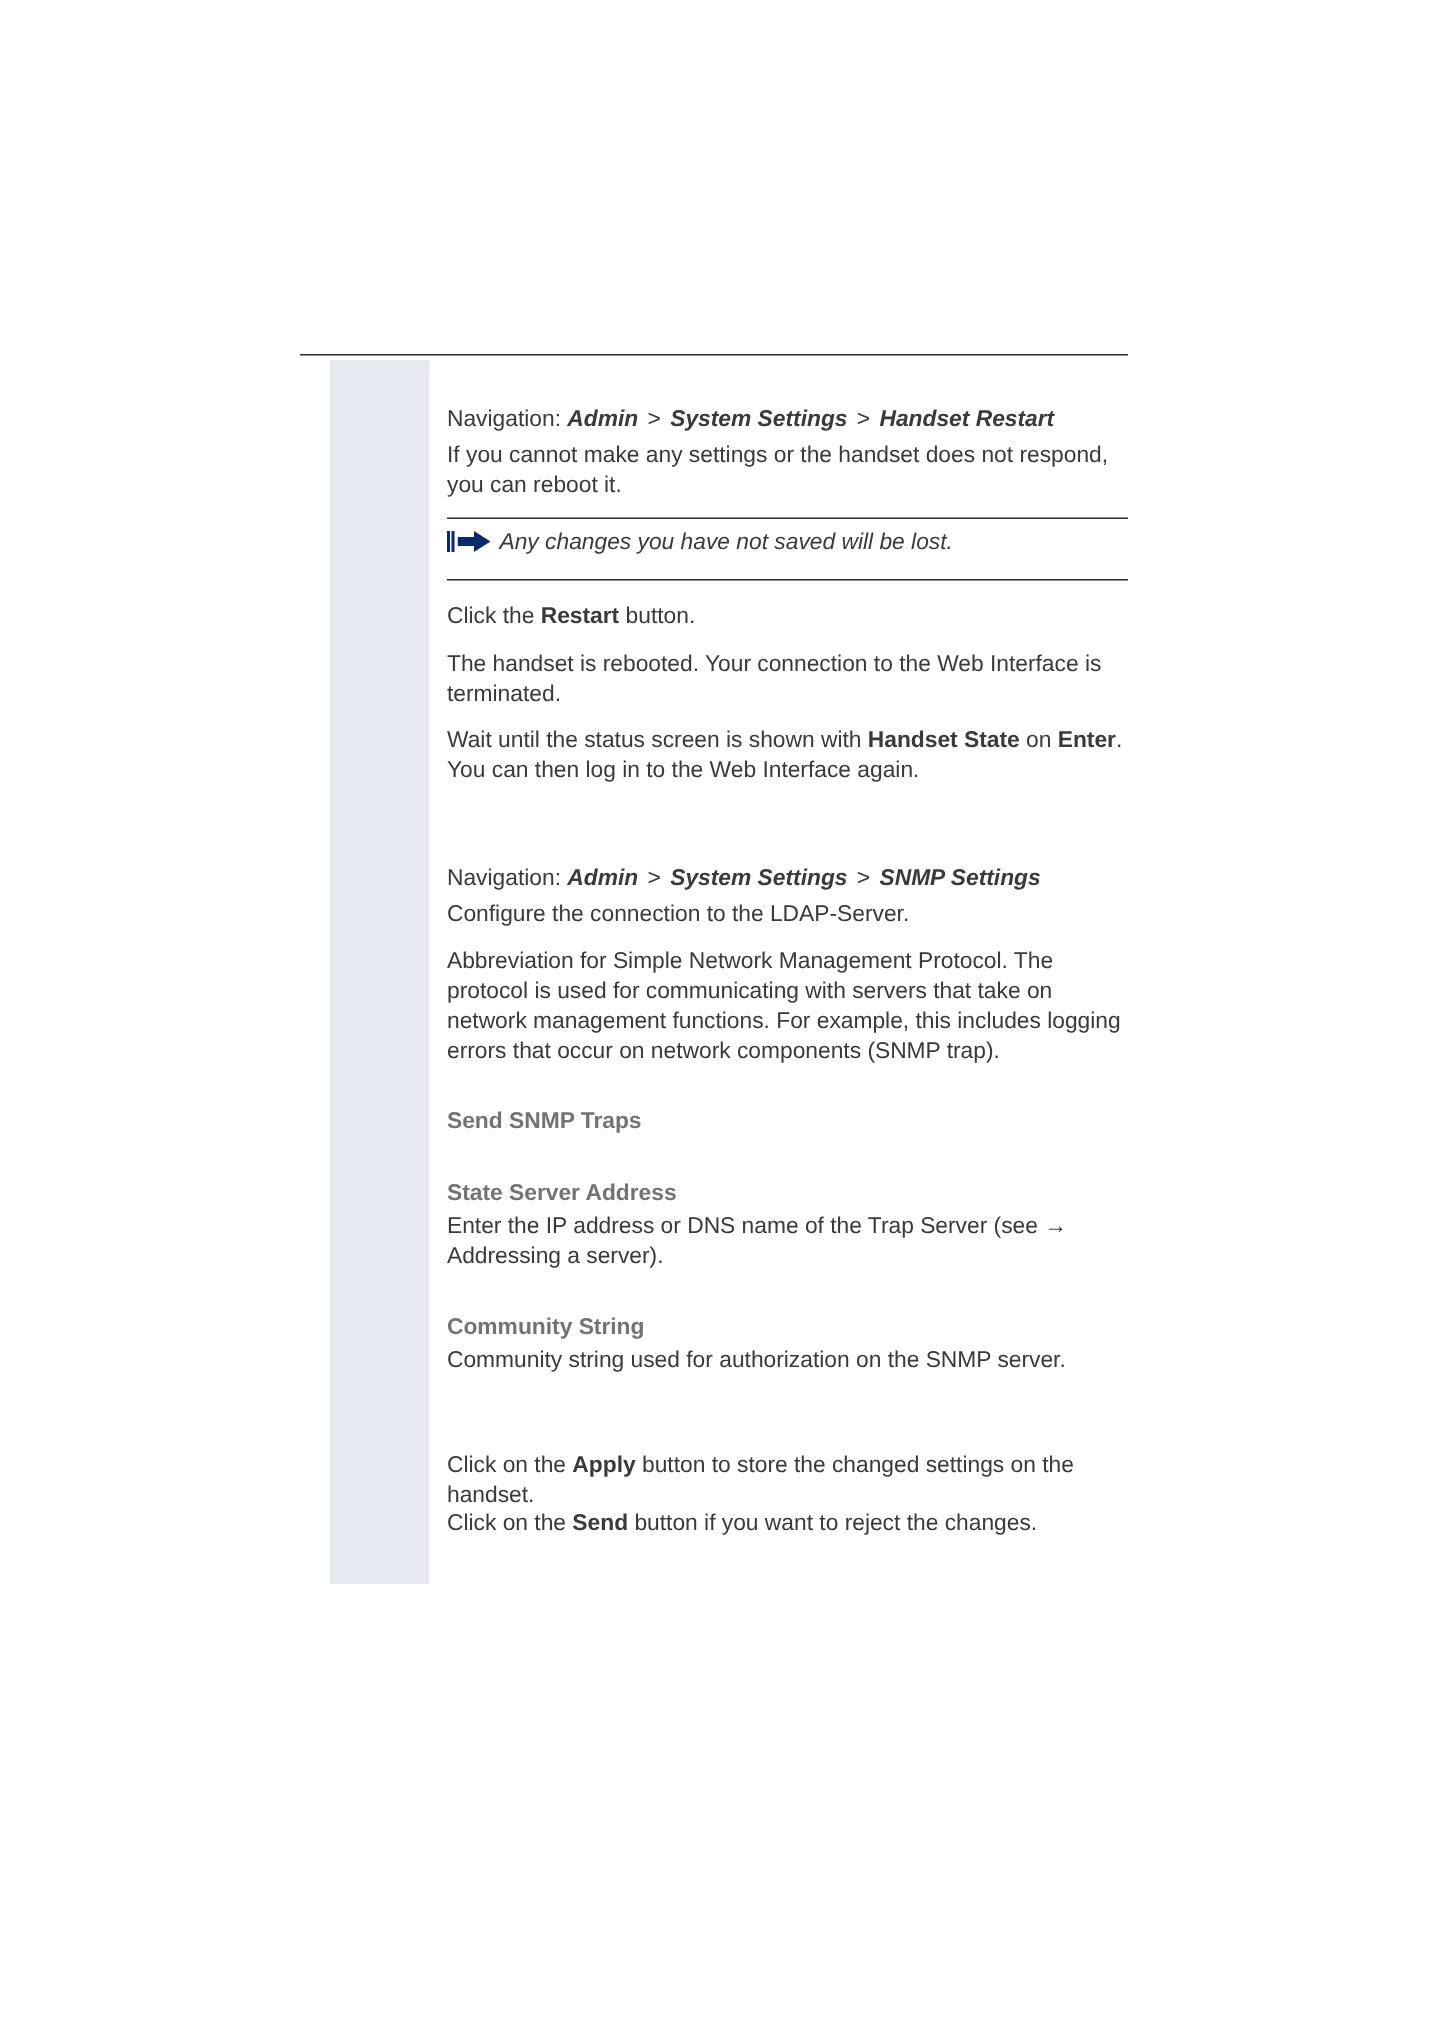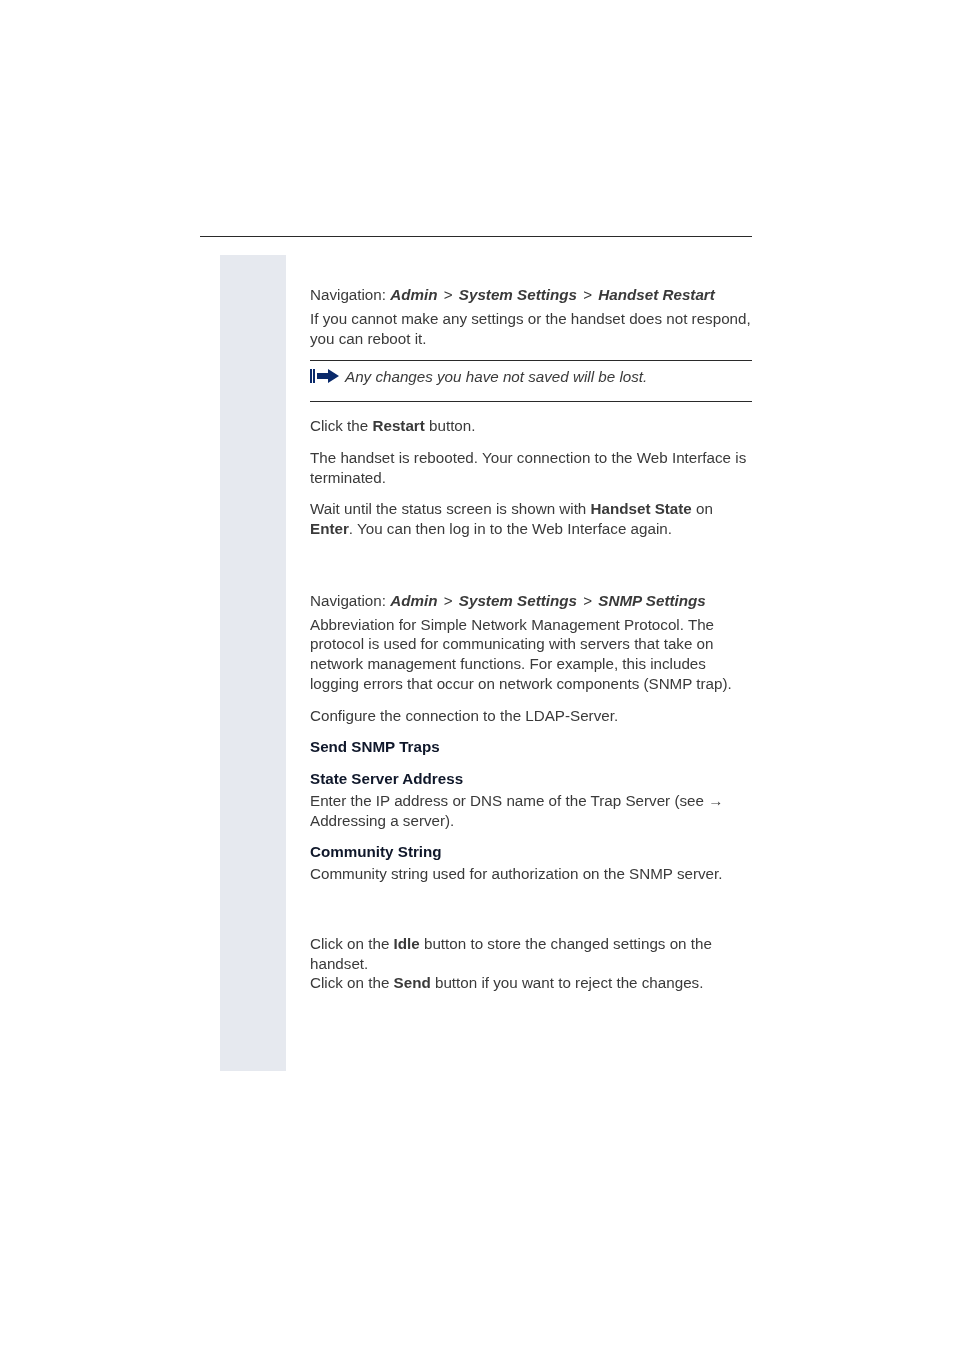--- a/index.html
+++ b/index.html
@@ -12,24 +12,24 @@
   .header-line {
     position: absolute;
     left: 200px;
     top: 236px;
     width: 552px;
     border-top: 1.5px solid #2a2a2a;
   }
   .content-wrap {
     position: absolute;
     left: 200px;
-    top: 255px;
+    top: 240px;
     width: 552px;
     display: flex;
-    gap: 14px;
+    gap: 2px;
     padding-left: 20px;
   }
   .sidebar {
     width: 66px;
     background: #e6e9ef;
     flex-shrink: 0;
   }
   .main {
     padding-left: 10px;
     padding-top: 30px;
@@ -68,24 +68,24 @@
     gap: 1px;
     margin-right: 1px;
   }
   .note-box .bars span {
     width: 2px;
     background: #0a2a6b;
   }
   .arrow-svg { width: 22px; height: 14px; }
   .section-space { height: 40px; }
   .blue-head {
-    color: #0f172a;
+    color: #737373;
     font-weight: 700;
     font-size: 15.2px;
-    margin-top: 12px;
+    margin-top: 28px;
     margin-bottom: 2px;
   }
   .arrow-inline {
     font-family: Arial, sans-serif;
   }
 </style>
 </head>
 <body>
 
 <div class="page">
@@ -134,38 +134,38 @@
       <div class="nav-line">
         <span class="label">Navigation:</span>
         <span> </span>
         <span class="bold">Admin</span>
         <span class="sep">&gt;</span>
         <span class="bold">System Settings</span>
         <span class="sep">&gt;</span>
         <span class="bold">SNMP Settings</span>
       </div>
 
+      <div class="para">Configure the connection to the LDAP-Server.</div>
+
       <div class="para">Abbreviation for Simple Network Management Protocol. The protocol is used for communicating with servers that take on network management functions. For example, this includes logging errors that occur on network components (SNMP trap).</div>
-
-      <div class="para">Configure the connection to the LDAP-Server.</div>
 
       <div class="blue-head">Send SNMP Traps</div>
 
       <div class="blue-head">State Server Address</div>
       <div class="para">
         <span>Enter the IP address or DNS name of the Trap Server (see </span><span class="arrow-inline">→</span><span> Addressing a server).</span>
       </div>
 
       <div class="blue-head">Community String</div>
       <div class="para">Community string used for authorization on the SNMP server.</div>
 
       <div style="height:38px"></div>
 
       <div>
-        <span>Click on the </span><span class="mono">Idle</span><span> button to store the changed settings on the handset.</span>
+        <span>Click on the </span><span class="mono">Apply</span><span> button to store the changed settings on the handset.</span>
       </div>
       <div>
         <span>Click on the </span><span class="mono">Send</span><span> button if you want to reject the changes.</span>
       </div>
 
     </div>
   </div>
 </div>
 
 </body></html>

